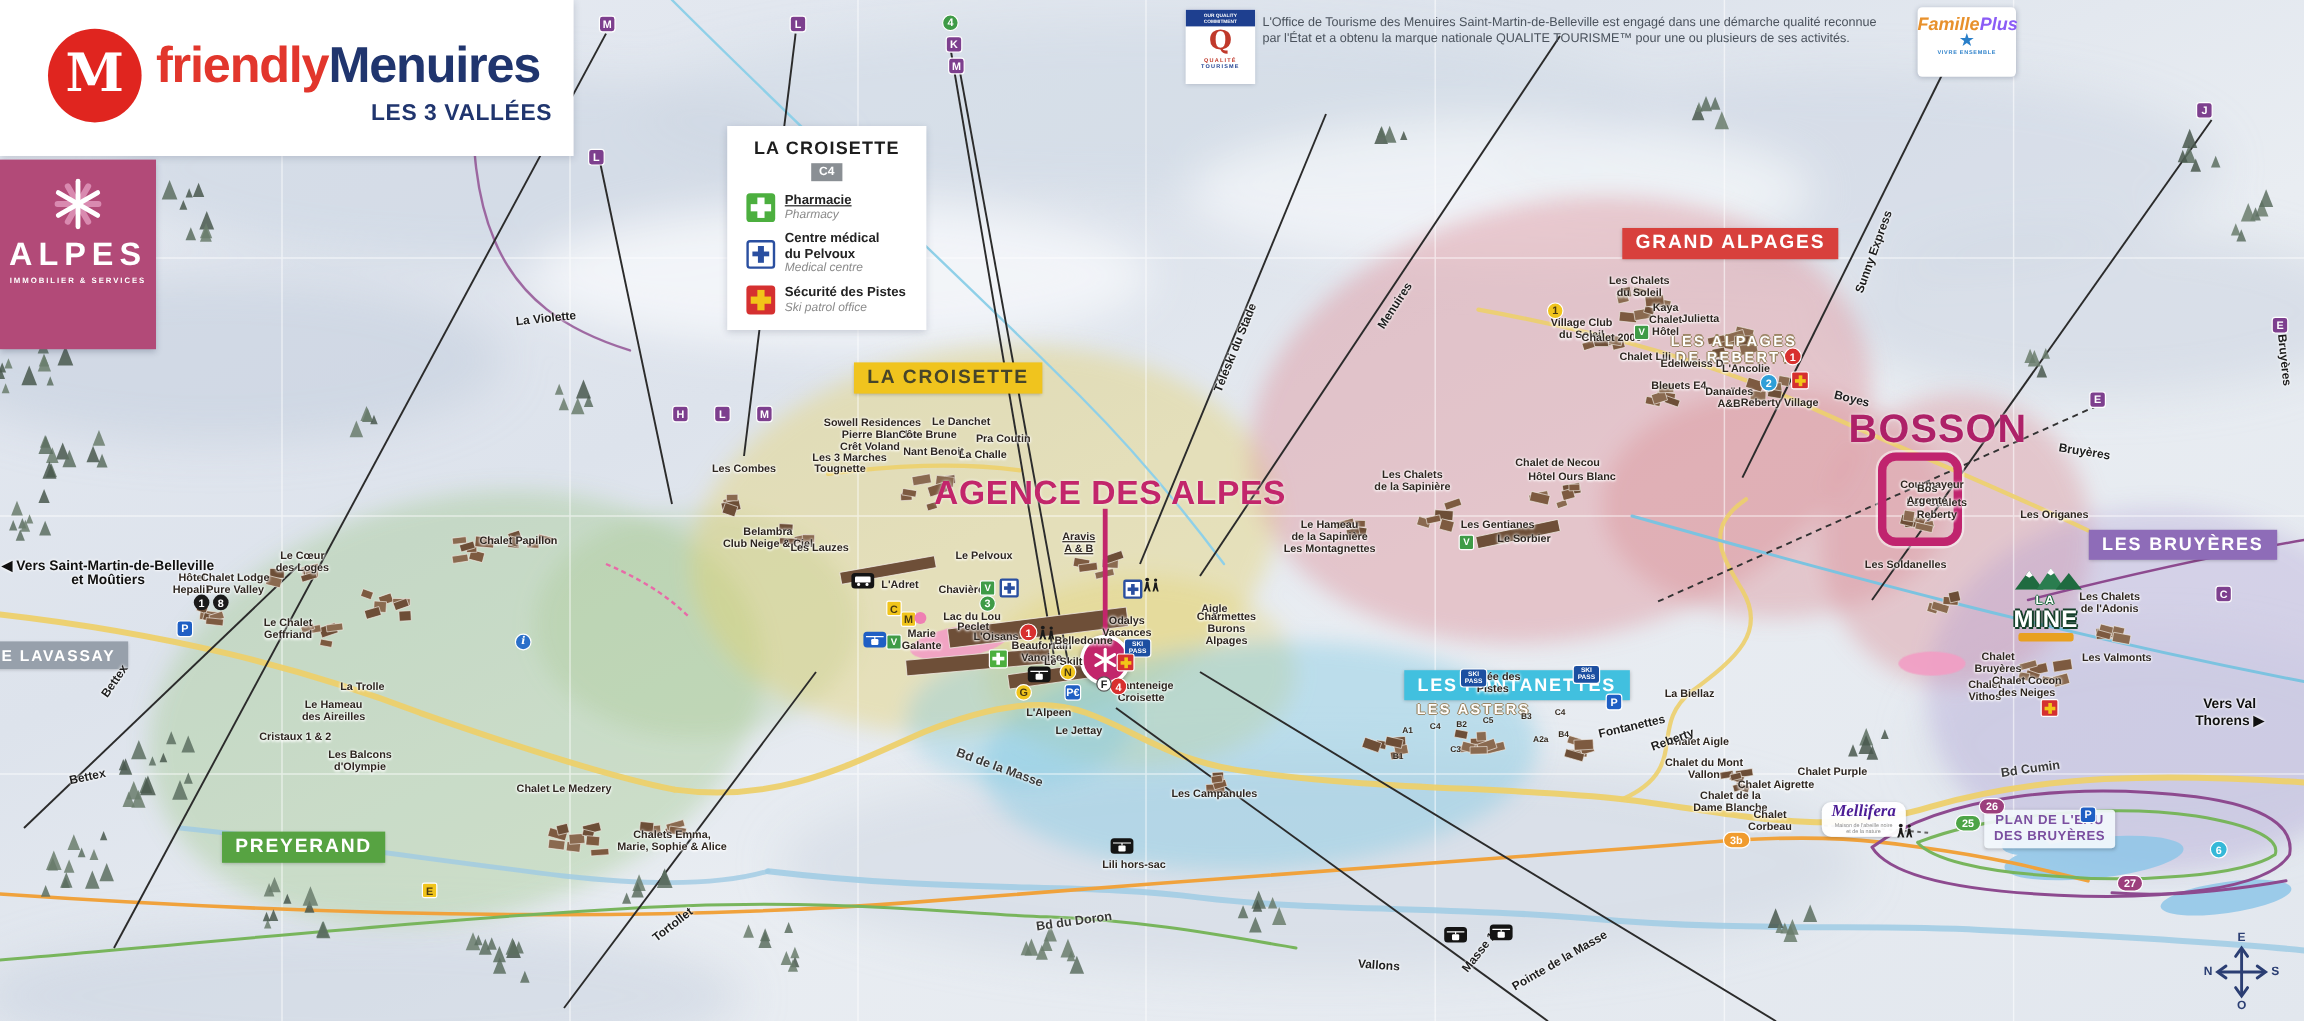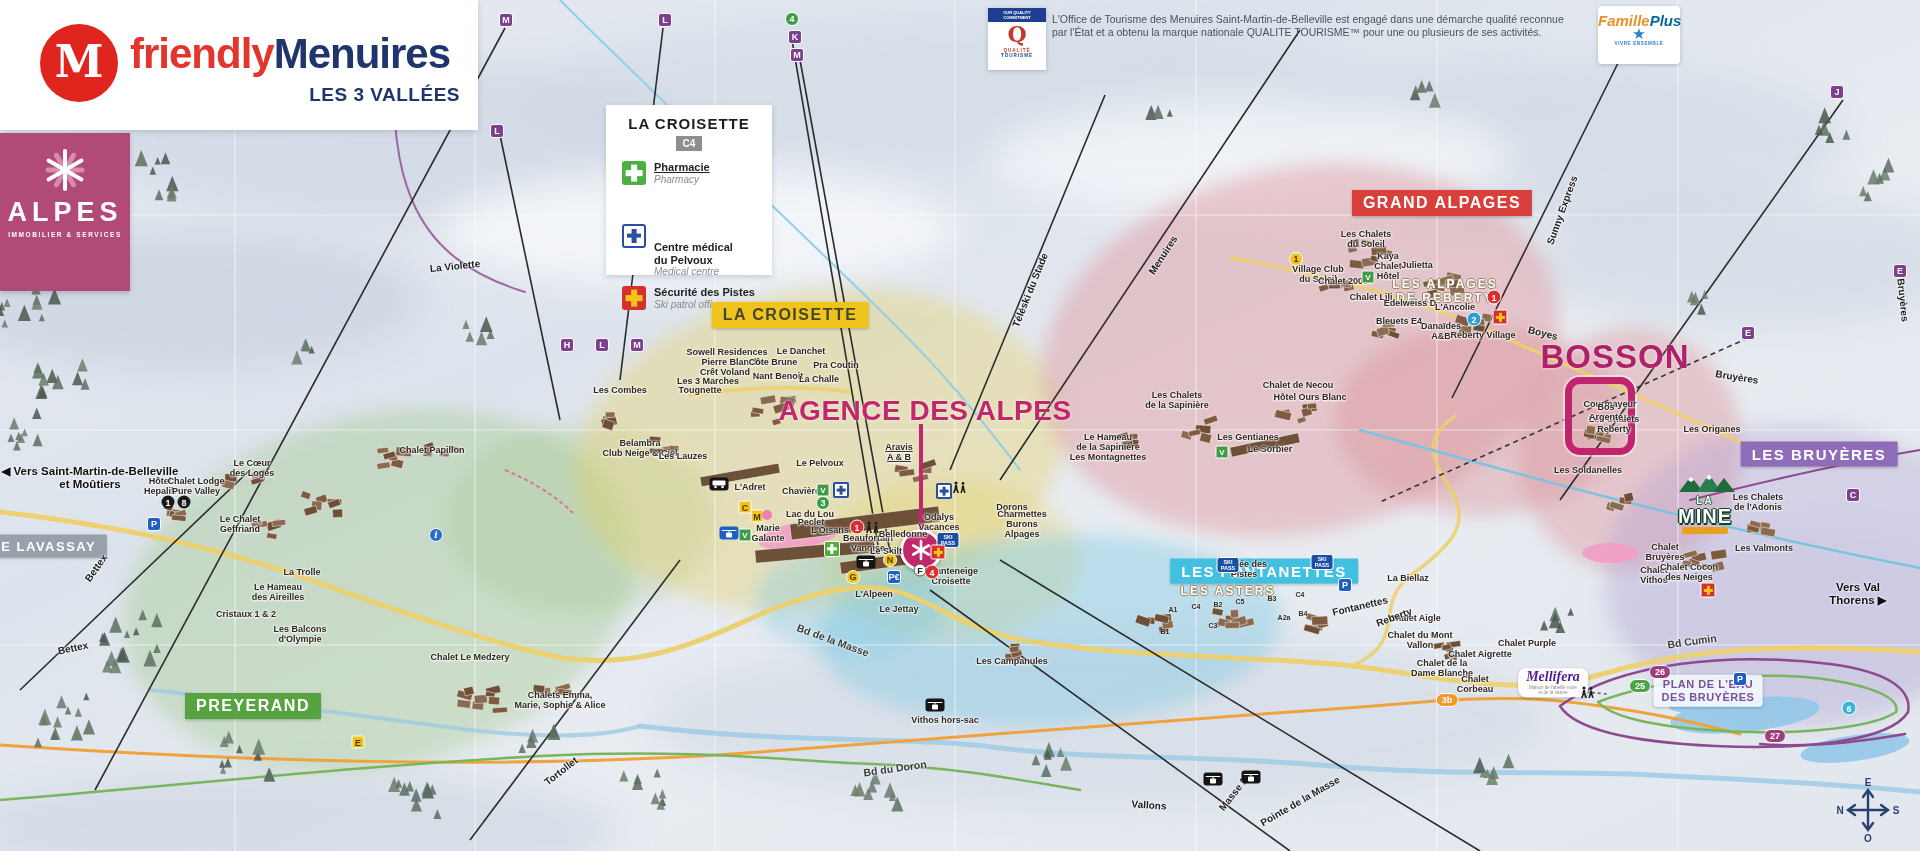--- a/index.html
+++ b/index.html
@@ -42,21 +42,21 @@
     box-shadow:0 1px 4px rgba(40,50,80,.25);text-align:center;overflow:hidden;}
   .qtop{background:#1e3f8f;color:#fff;font-size:4px;font-weight:bold;line-height:1.3;padding:2px 1px;}
   .qglyph{font-family:"DejaVu Serif",serif;font-size:22px;color:#8a93a0;line-height:1.1;}
   .qglyph b{color:#c0392b;}
   .qname{font-size:4.6px;font-weight:bold;letter-spacing:1px;}
   .qname .r{color:#c0392b}.qname .b{color:#1e3f8f}
   .qtext{position:absolute;left:1052px;top:13px;width:515px;font-size:10.5px;line-height:1.25;color:#4a525c;}
   .fcard{position:absolute;left:1598px;top:6px;width:82px;height:58px;background:#fff;border-radius:4px;
     box-shadow:0 1px 4px rgba(40,50,80,.25);text-align:center;}
   .flogo{font-weight:bold;font-size:15px;font-style:italic;margin-top:6px;}
-  .flogo .o{color:#e8912c}.flogo .b{color:#0369a1}
+  .flogo .o{color:#e8912c}.flogo .b{color:#8b5cf6}
   .fstar{color:#2a7fc9;font-size:15px;line-height:.6;}
   .fsub{color:#2a7fc9;font-size:4.6px;font-weight:bold;letter-spacing:.6px;margin-top:3px;}
   .ftext{position:absolute;left:1688px;top:12px;width:228px;font-size:10.5px;line-height:1.22;}
   .ftext .fr{color:#333}.ftext .en{font-style:italic;color:#7d8590}
   
   .ml{position:absolute;transform:translate(-50%,-50%);white-space:pre-line;text-align:center;pointer-events:none;}
   .k-p{font-weight:bold;font-size:9px;line-height:1.12;color:#2e2620;
     text-shadow:0 0 2px #fff,0 0 3px #fff,0 1px 2px rgba(255,255,255,.9);}
   .k-code{font-weight:bold;font-size:7px;color:#33291f;text-shadow:0 0 2px #fff;}
   .k-lift{font-weight:bold;font-size:10px;color:#1c1c1c;text-shadow:0 0 2px #fff,0 0 3px #fff;}
@@ -636,21 +636,21 @@
             <div class="fr" style="white-space: pre-line; text-decoration: underline;">Pharmacie</div>
             <div class="en">Pharmacy</div>
           </div>
         </div>
         <div class="litem">
           <div class="licon li-med">
             <div class="cb h"></div>
             <div class="cb v"></div>
           </div>
           <div class="ltext">
-            <div class="fr" style="white-space: pre-line; margin-top: 48px;">Centre médical
+            <div class="fr" style="white-space: pre-line;">Centre médical
 du Pelvoux</div>
             <div class="en">Medical centre</div>
           </div>
         </div>
         <div class="litem">
           <div class="licon li-pat">
             <div class="cb h"></div>
             <div class="cb v"></div>
           </div>
           <div class="ltext">
@@ -782,30 +782,30 @@
       <div class="ml k-p" style="left: 801px; top: 491px;">Chavière</div>
       <div class="ml k-p" style="left: 810px; top: 514px;">Lac du Lou</div>
       <div class="ml k-p" style="left: 811px; top: 522px;">Peclet</div>
       <div class="ml k-p" style="left: 830px; top: 530px;">L'Oisans</div>
       <div class="ml k-p" style="left: 868px; top: 543px;">Beaufortain
 Vanoise</div>
       <div class="ml k-p" style="left: 886px; top: 551px;">Le Skilt</div>
       <div class="ml k-p" style="left: 903px; top: 534px;">Belledonne</div>
       <div class="ml k-p" style="left: 939px; top: 522px;">Odalys
 Vacances</div>
-      <div class="ml k-p" style="left: 1012px; top: 507px;">Dorons</div>
+      <div class="ml k-p" style="left: 1012px; top: 507px;">Aigle</div>
       <div class="ml k-p" style="left: 1022px; top: 524px;">Charmettes
 Burons
 Alpages</div>
       <div class="ml k-p" style="left: 951px; top: 576px;">Chanteneige
 Croisette</div>
       <div class="ml k-p" style="left: 874px; top: 594px;">L'Alpeen</div>
       <div class="ml k-p" style="left: 899px; top: 609px;">Le Jettay</div>
       <div class="ml k-p" style="left: 1012px; top: 661px;">Les Campanules</div>
-      <div class="ml k-p" style="left: 945px; top: 720px;">Vithos hors-sac</div>
+      <div class="ml k-p" style="left: 945px; top: 720px;">Lili hors-sac</div>
       <div class="ml k-area" style="left: 1228px; top: 591px;">LES ASTERS</div>
       <div class="ml k-code" style="left: 1173px; top: 609px;">A1</div>
       <div class="ml k-code" style="left: 1196px; top: 606px;">C4</div>
       <div class="ml k-code" style="left: 1218px; top: 604px;">B2</div>
       <div class="ml k-code" style="left: 1240px; top: 601px;">C5</div>
       <div class="ml k-code" style="left: 1272px; top: 598px;">B3</div>
       <div class="ml k-code" style="left: 1300px; top: 594px;">C4</div>
       <div class="ml k-code" style="left: 1284px; top: 617px;">A2a</div>
       <div class="ml k-code" style="left: 1303px; top: 613px;">B4</div>
       <div class="ml k-code" style="left: 1213px; top: 625px;">C3</div>

